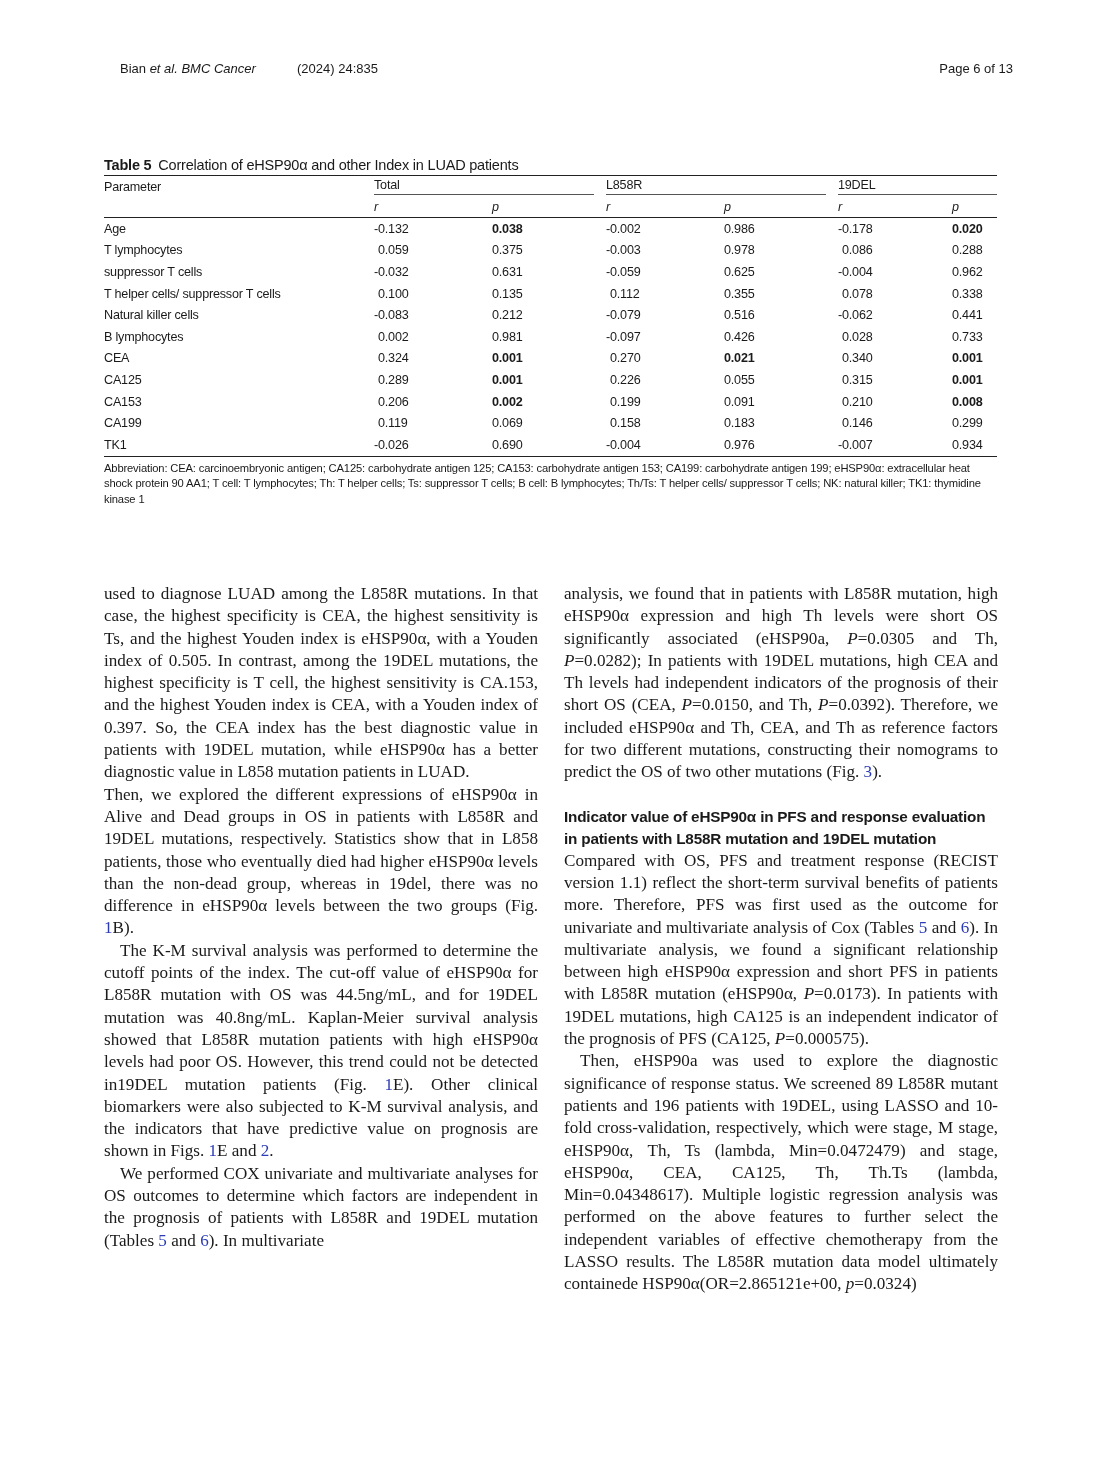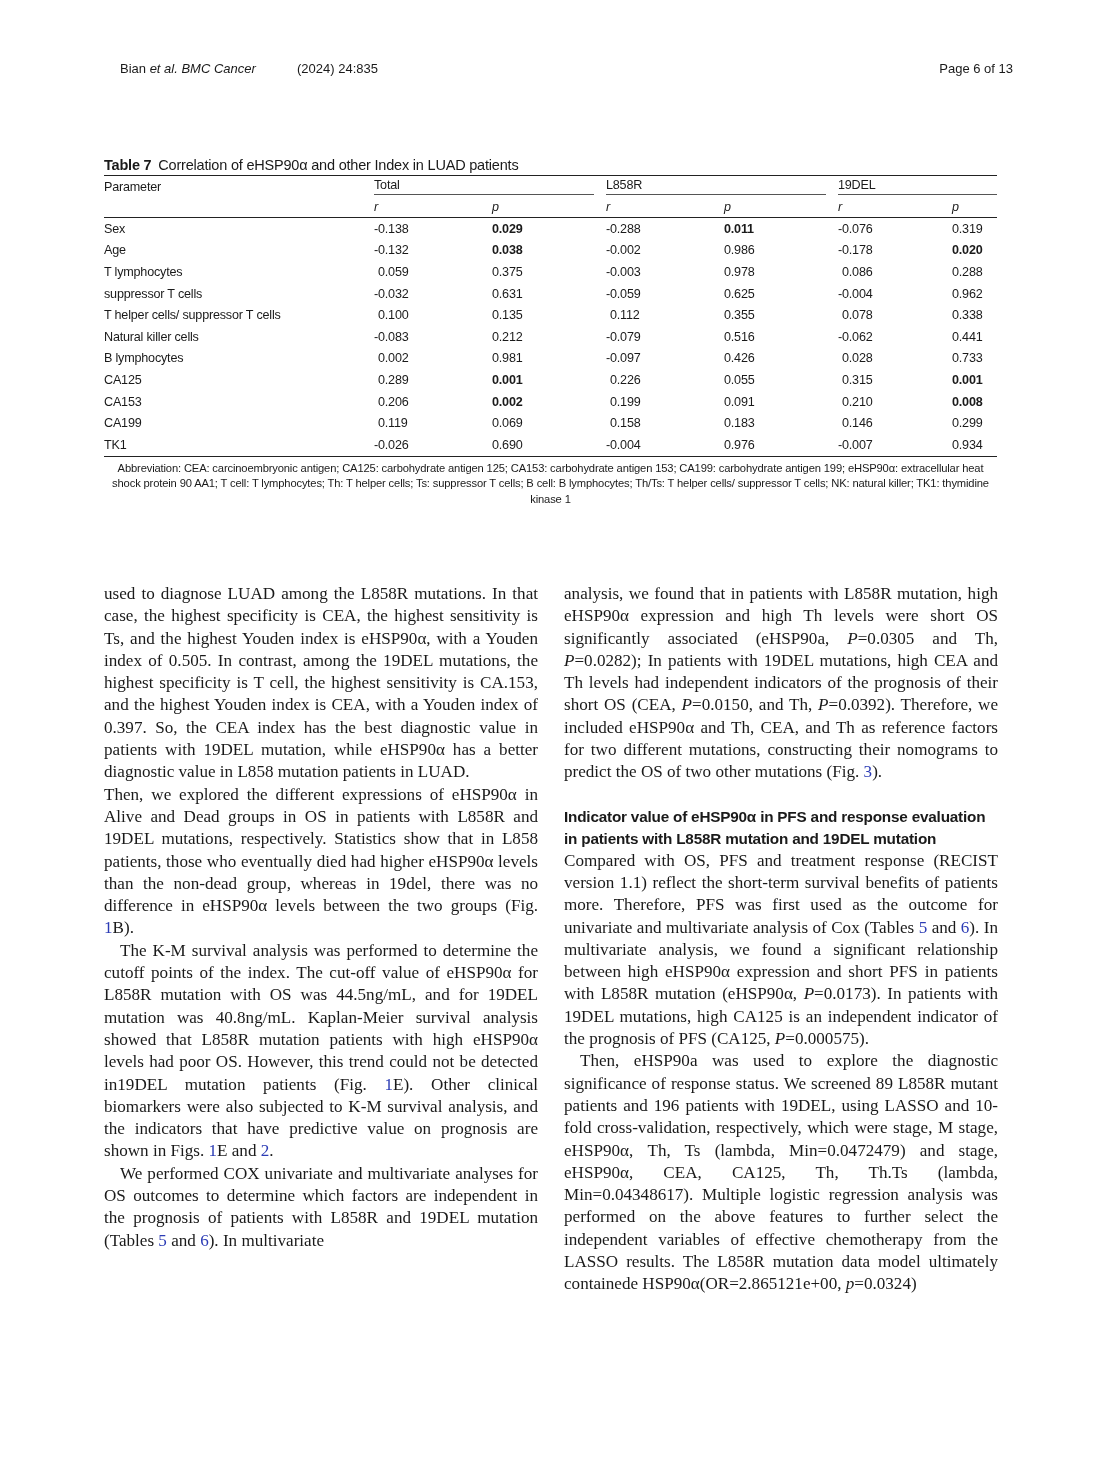--- a/index.html
+++ b/index.html
@@ -22,21 +22,21 @@
   table.data .group-head th.grp span { display: block; border-bottom: 1px solid #555; padding-bottom: 2px; margin-right: 12px; }
   table.data .group-head th.grp.last span { margin-right: 0; }
   table.data .sub-head th { font-style: italic; border-bottom: 1.5px solid #222; height: 20px; }
   table.data td { padding: 0; height: 21.6px; }
   table.data td.num { text-align: left; }
   table.data tr.last-row td { border-bottom: 1.5px solid #222; margin-left: 36px; }
   .bold { font-weight: bold; }
   .pos-pad { padding-left: 4px !important; }
   col.c0 { width: 270px; } col.c1 { width: 118px; } col.c2 { width: 114px; }
   col.c3 { width: 118px; } col.c4 { width: 114px; } col.c5 { width: 114px; } col.c6 { width: 45px; }
-  .table-foot { font-size: 11.2px; line-height: 15.5px; margin-top: 4px; letter-spacing: -0.15px; text-align: center; }
+  .table-foot { font-size: 11.2px; line-height: 15.5px; margin-top: 4px; letter-spacing: -0.15px; }
 
   .col { position: absolute; top: 583px; width: 434px; font-size: 17.1px; line-height: 22.3px; text-align: justify; }
   .col.left { left: 104px; }
   .col.right { left: 564px; }
   .col p { margin: 0; }
   .col p.indent { text-indent: 16px; }
   .section-heading { font-family: "Liberation Sans", "DejaVu Sans", sans-serif; font-weight: bold; font-size: 15.3px; line-height: 22px; margin-top: 22px; letter-spacing: -0.2px; text-align: left; }
   .ref { color: #2b3bb5; }
   .it { font-style: italic; }
 </style>
@@ -44,21 +44,21 @@
 <body>
 
 <div class="running-head sans">
   <span class="left"><span>Bian </span><span class="it">et al. BMC Cancer</span></span>
   <span class="cite">(2024) 24:835</span>
   <span class="right">Page 6 of 13</span>
 </div>
 
 <div class="table-wrap sans">
   <div class="table-caption">
-    <b>Table 7</b>
+    <b>Table 5</b>
     <span>Correlation of eHSP90α and other Index in LUAD patients</span>
   </div>
   <table class="data">
     <colgroup>
         <col class="c0">
         <col class="c1">
         <col class="c2">
         <col class="c3">
         <col class="c4">
         <col class="c5">
@@ -82,29 +82,20 @@
         <th>r</th>
         <th>p</th>
         <th>r</th>
         <th>p</th>
         <th>r</th>
         <th colspan="2">p</th>
       </tr>
     </thead>
     <tbody id="table-body">
         <tr>
-          <td>Sex</td>
-          <td class="num">-0.138</td>
-          <td class="num bold">0.029</td>
-          <td class="num">-0.288</td>
-          <td class="num bold">0.011</td>
-          <td class="num">-0.076</td>
-          <td class="num" colspan="2">0.319</td>
-        </tr>
-        <tr>
           <td>Age</td>
           <td class="num">-0.132</td>
           <td class="num bold">0.038</td>
           <td class="num">-0.002</td>
           <td class="num">0.986</td>
           <td class="num">-0.178</td>
           <td class="num bold" colspan="2">0.020</td>
         </tr>
         <tr>
           <td>T lymphocytes</td>
@@ -143,20 +134,29 @@
           <td class="num" colspan="2">0.441</td>
         </tr>
         <tr>
           <td>B lymphocytes</td>
           <td class="num pos-pad">0.002</td>
           <td class="num">0.981</td>
           <td class="num">-0.097</td>
           <td class="num">0.426</td>
           <td class="num pos-pad">0.028</td>
           <td class="num" colspan="2">0.733</td>
+        </tr>
+        <tr>
+          <td>CEA</td>
+          <td class="num pos-pad">0.324</td>
+          <td class="num bold">0.001</td>
+          <td class="num pos-pad">0.270</td>
+          <td class="num bold">0.021</td>
+          <td class="num pos-pad">0.340</td>
+          <td class="num bold" colspan="2">0.001</td>
         </tr>
         <tr>
           <td>CA125</td>
           <td class="num pos-pad">0.289</td>
           <td class="num bold">0.001</td>
           <td class="num pos-pad">0.226</td>
           <td class="num">0.055</td>
           <td class="num pos-pad">0.315</td>
           <td class="num bold" colspan="2">0.001</td>
         </tr>

